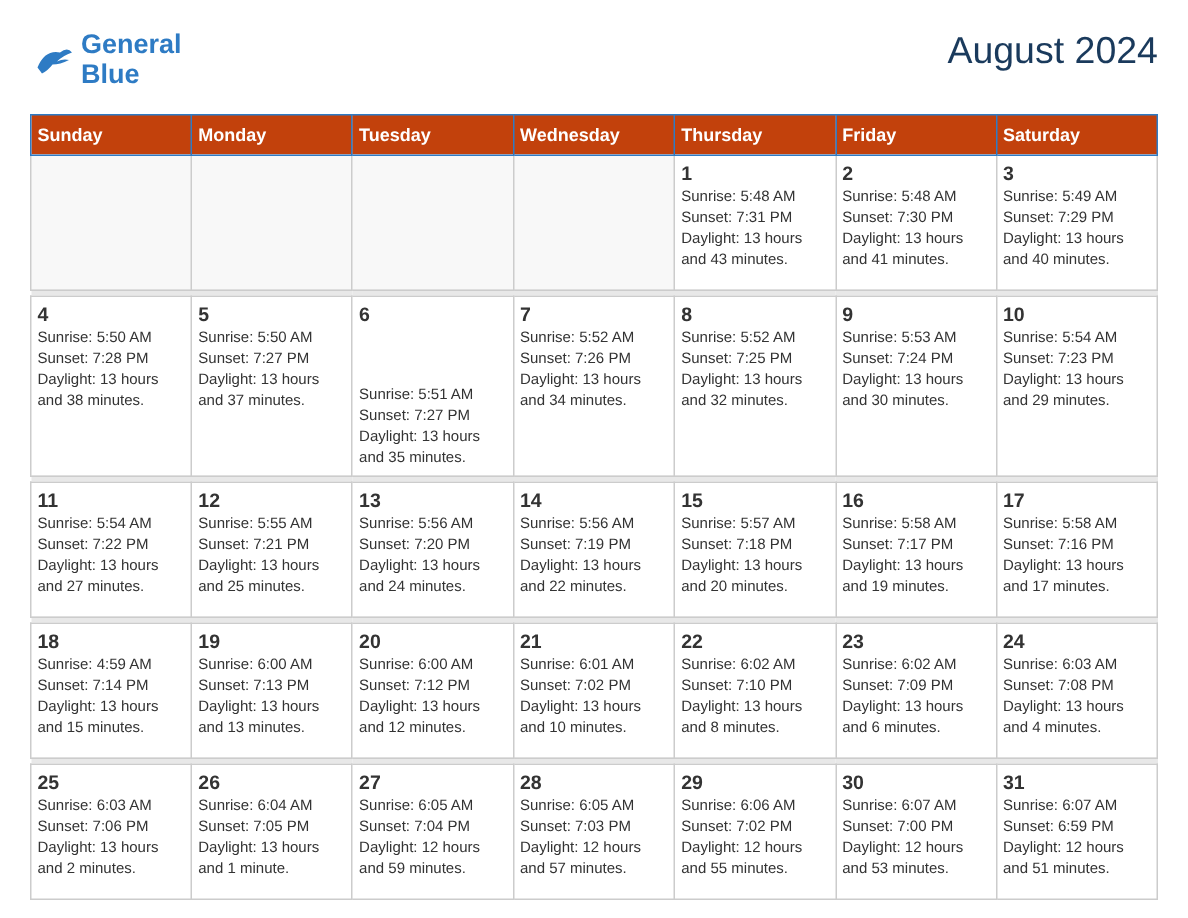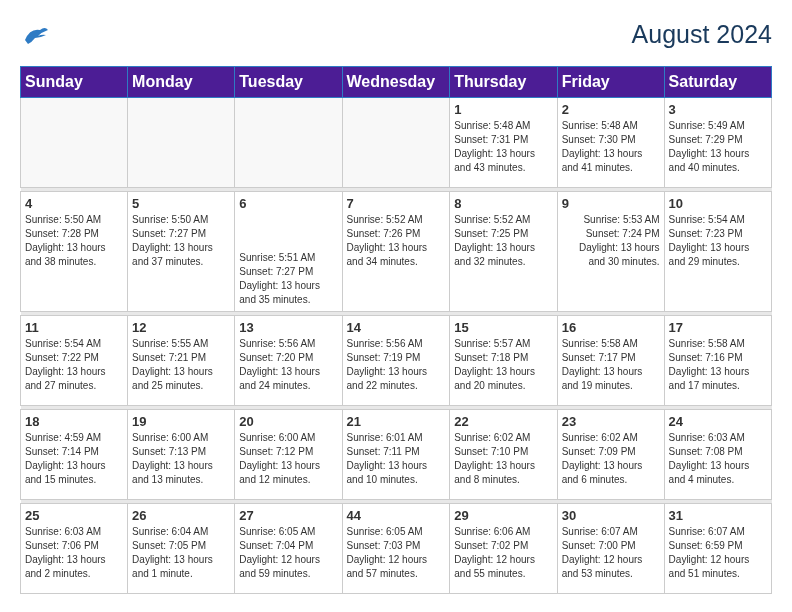--- a/index.html
+++ b/index.html
@@ -45,26 +45,26 @@
     .subtitle {
       font-size: 16px;
       color: #444;
     }
     .calendar {
       width: 100%;
       border-collapse: collapse;
       font-size: 11px;
     }
     .calendar th {
-      background: #4c1d95;
+      background: #c2410c;
       color: #fff;
       padding: 6px 4px;
       text-align: left;
       font-weight: bold;
-      font-size: 16px;
+      font-size: 12px;
       border: 1px solid #2e7bc4;
     }
     .calendar td {
       border: 1px solid #ccc;
       vertical-align: top;
       padding: 4px;
       width: 108px;
       height: 90px;
       background: #fff;
     }
@@ -90,20 +90,24 @@
     }
   </style>
 </head>
 <body>
 
 <div class="header">
   <div class="logo">
     <svg class="logo-bird" viewBox="0 0 30 30" xmlns="http://www.w3.org/2000/svg">
       <path d="M5 20 Q10 8 20 10 Q25 6 28 10 Q22 12 18 16 Q22 14 26 15 Q20 18 15 18 Q12 22 8 24 Z" fill="#2e7bc4"></path>
     </svg>
+    <div>
+      <div class="logo-text"><span>General</span></div>
+      <div class="logo-text" style="color:#2e7bc4;">Blue</div>
+    </div>
   </div>
   <div class="title-block">
     <div class="main-title">August 2024</div>
   </div>
 </div>
 
 <table class="calendar">
   <thead>
     <tr>
       <th>Sunday</th>
@@ -183,21 +187,21 @@
         </td>
         <td>
           <div class="day-number">8</div>
           <div class="day-info" style="white-space: pre-line;">Sunrise: 5:52 AM
 Sunset: 7:25 PM
 Daylight: 13 hours
 and 32 minutes.</div>
         </td>
         <td>
           <div class="day-number">9</div>
-          <div class="day-info" style="white-space: pre-line; text-align: right;">Sunrise: 5:53 AM
+          <div class="day-info" style="white-space: pre-line;">Sunrise: 5:53 AM
 Sunset: 7:24 PM
 Daylight: 13 hours
 and 30 minutes.</div>
         </td>
         <td>
           <div class="day-number">10</div>
           <div class="day-info" style="white-space: pre-line;">Sunrise: 5:54 AM
 Sunset: 7:23 PM
 Daylight: 13 hours
 and 29 minutes.</div>
@@ -290,21 +294,21 @@
         <td>
           <div class="day-number">20</div>
           <div class="day-info" style="white-space: pre-line;">Sunrise: 6:00 AM
 Sunset: 7:12 PM
 Daylight: 13 hours
 and 12 minutes.</div>
         </td>
         <td>
           <div class="day-number">21</div>
           <div class="day-info" style="white-space: pre-line;">Sunrise: 6:01 AM
-Sunset: 7:11 PM
+Sunset: 7:02 PM
 Daylight: 13 hours
 and 10 minutes.</div>
         </td>
         <td>
           <div class="day-number">22</div>
           <div class="day-info" style="white-space: pre-line;">Sunrise: 6:02 AM
 Sunset: 7:10 PM
 Daylight: 13 hours
 and 8 minutes.</div>
         </td>
@@ -348,21 +352,21 @@
 and 1 minute.</div>
         </td>
         <td>
           <div class="day-number">27</div>
           <div class="day-info" style="white-space: pre-line;">Sunrise: 6:05 AM
 Sunset: 7:04 PM
 Daylight: 12 hours
 and 59 minutes.</div>
         </td>
         <td>
-          <div class="day-number">44</div>
+          <div class="day-number">28</div>
           <div class="day-info" style="white-space: pre-line;">Sunrise: 6:05 AM
 Sunset: 7:03 PM
 Daylight: 12 hours
 and 57 minutes.</div>
         </td>
         <td>
           <div class="day-number">29</div>
           <div class="day-info" style="white-space: pre-line;">Sunrise: 6:06 AM
 Sunset: 7:02 PM
 Daylight: 12 hours

